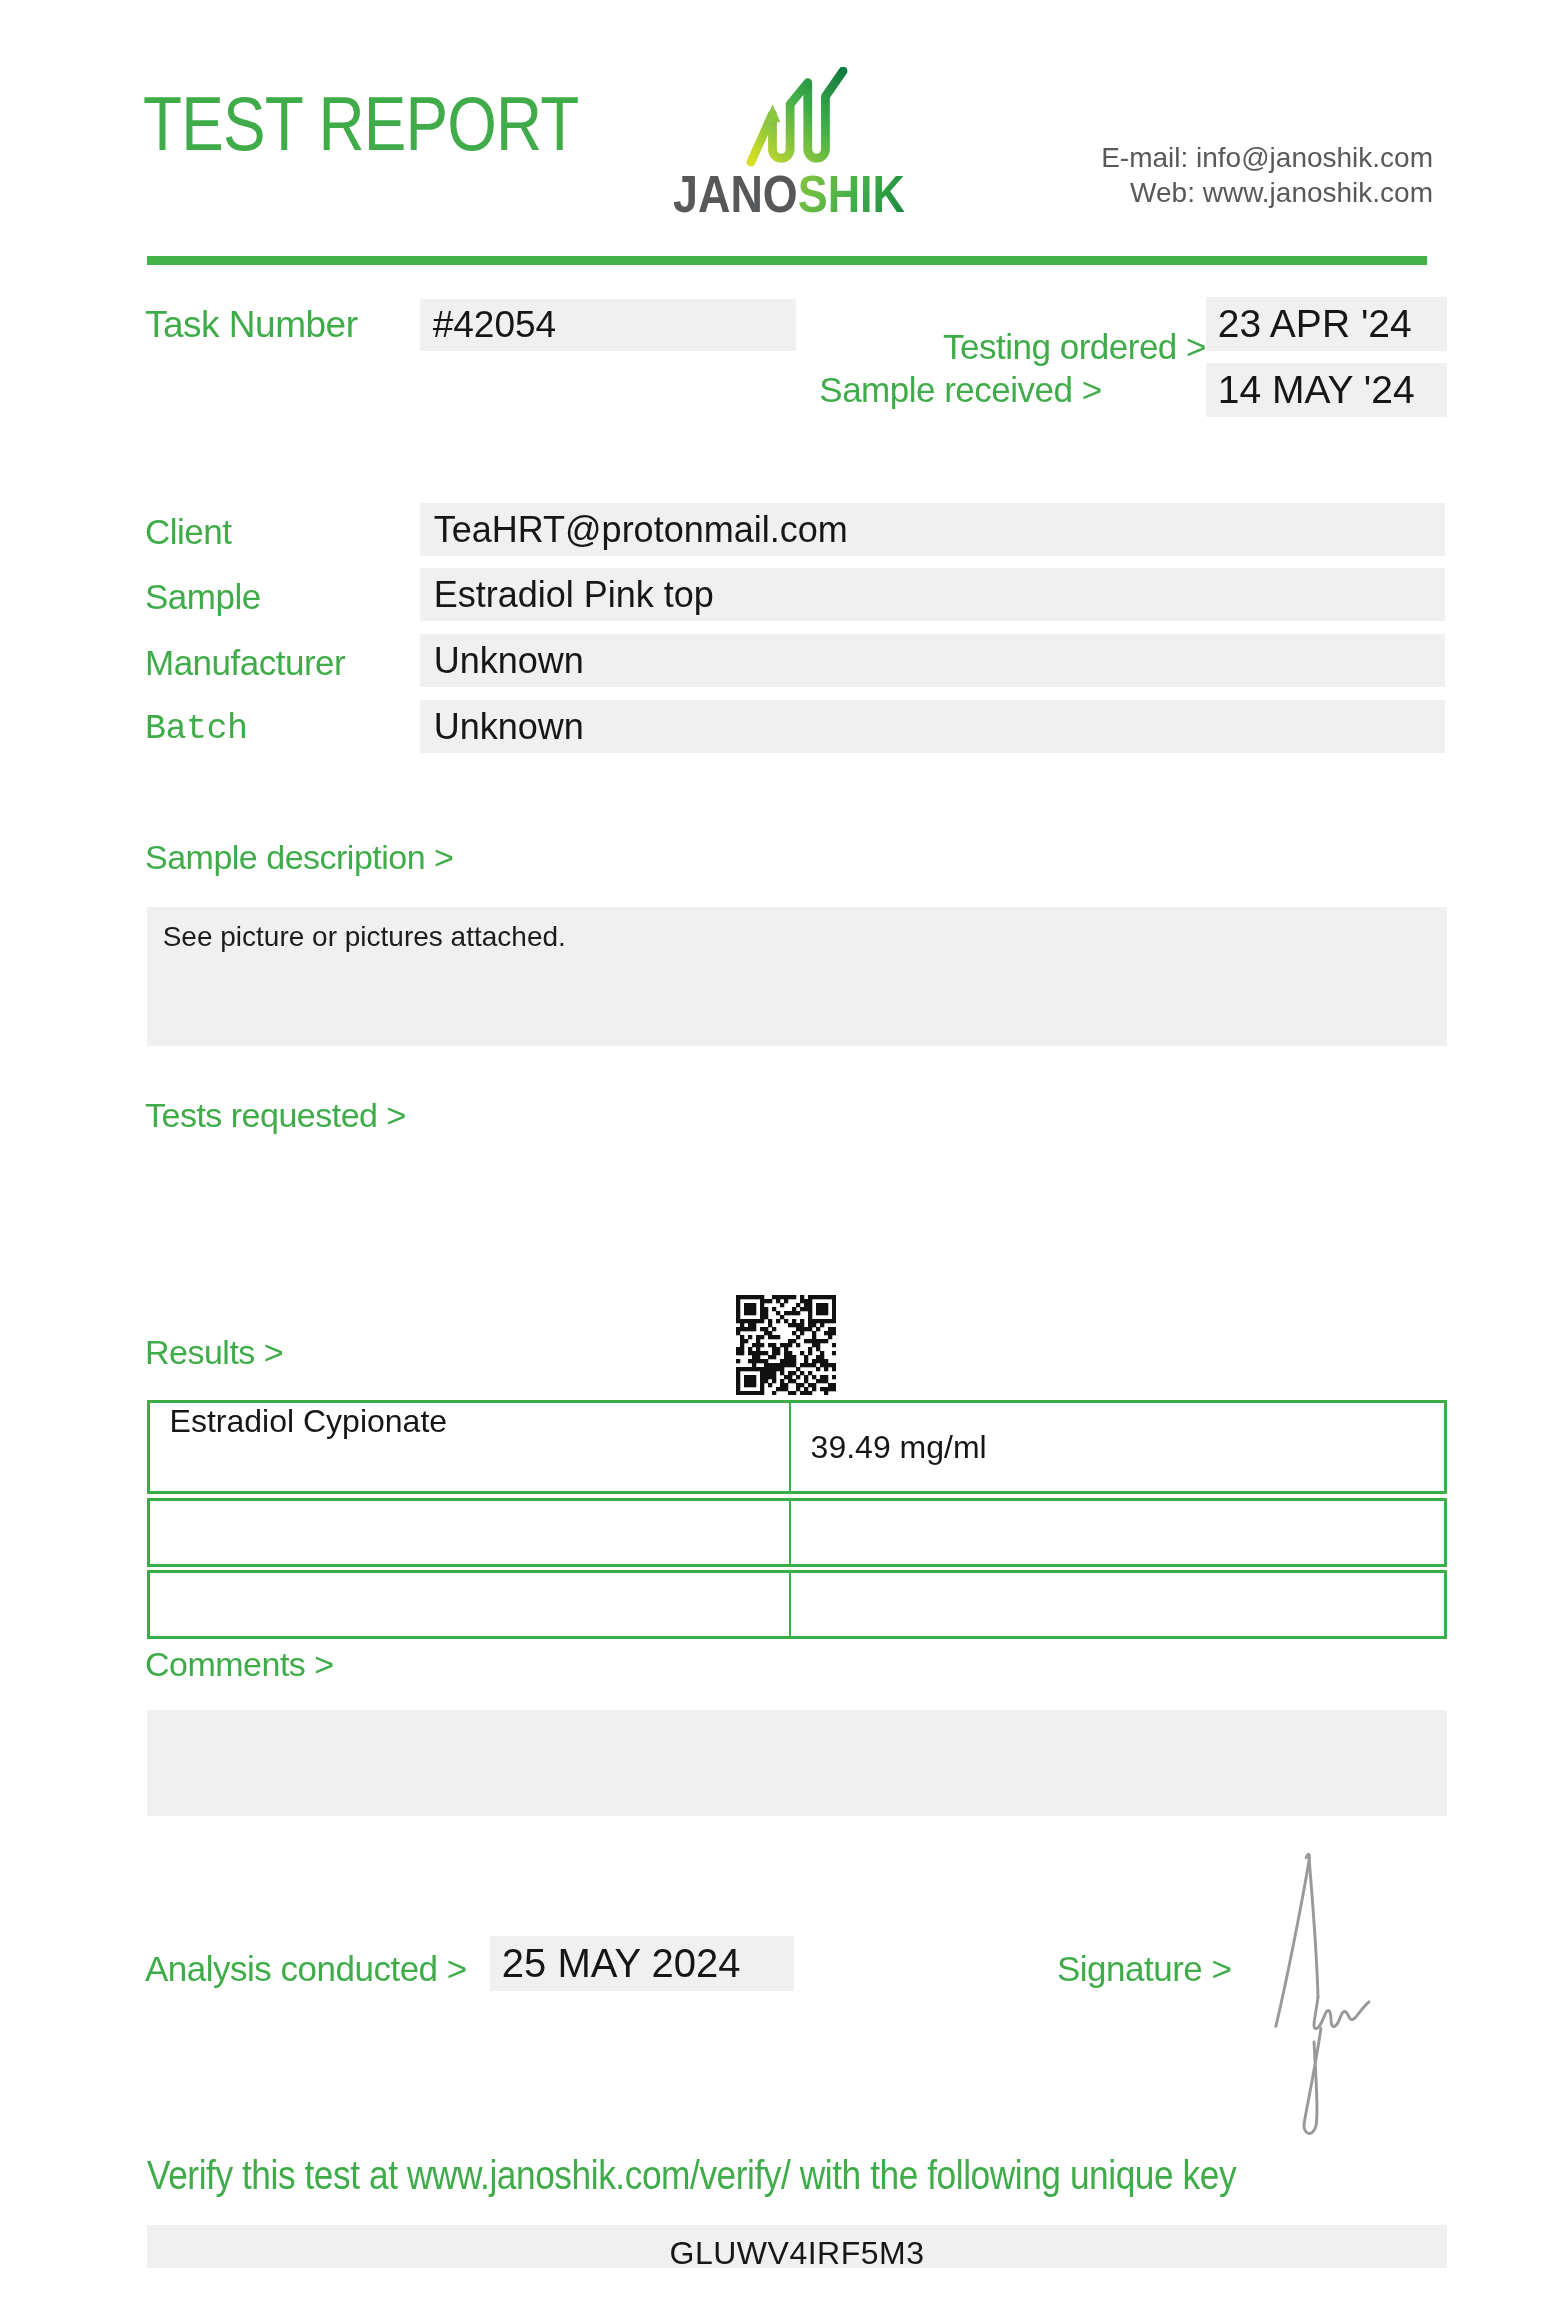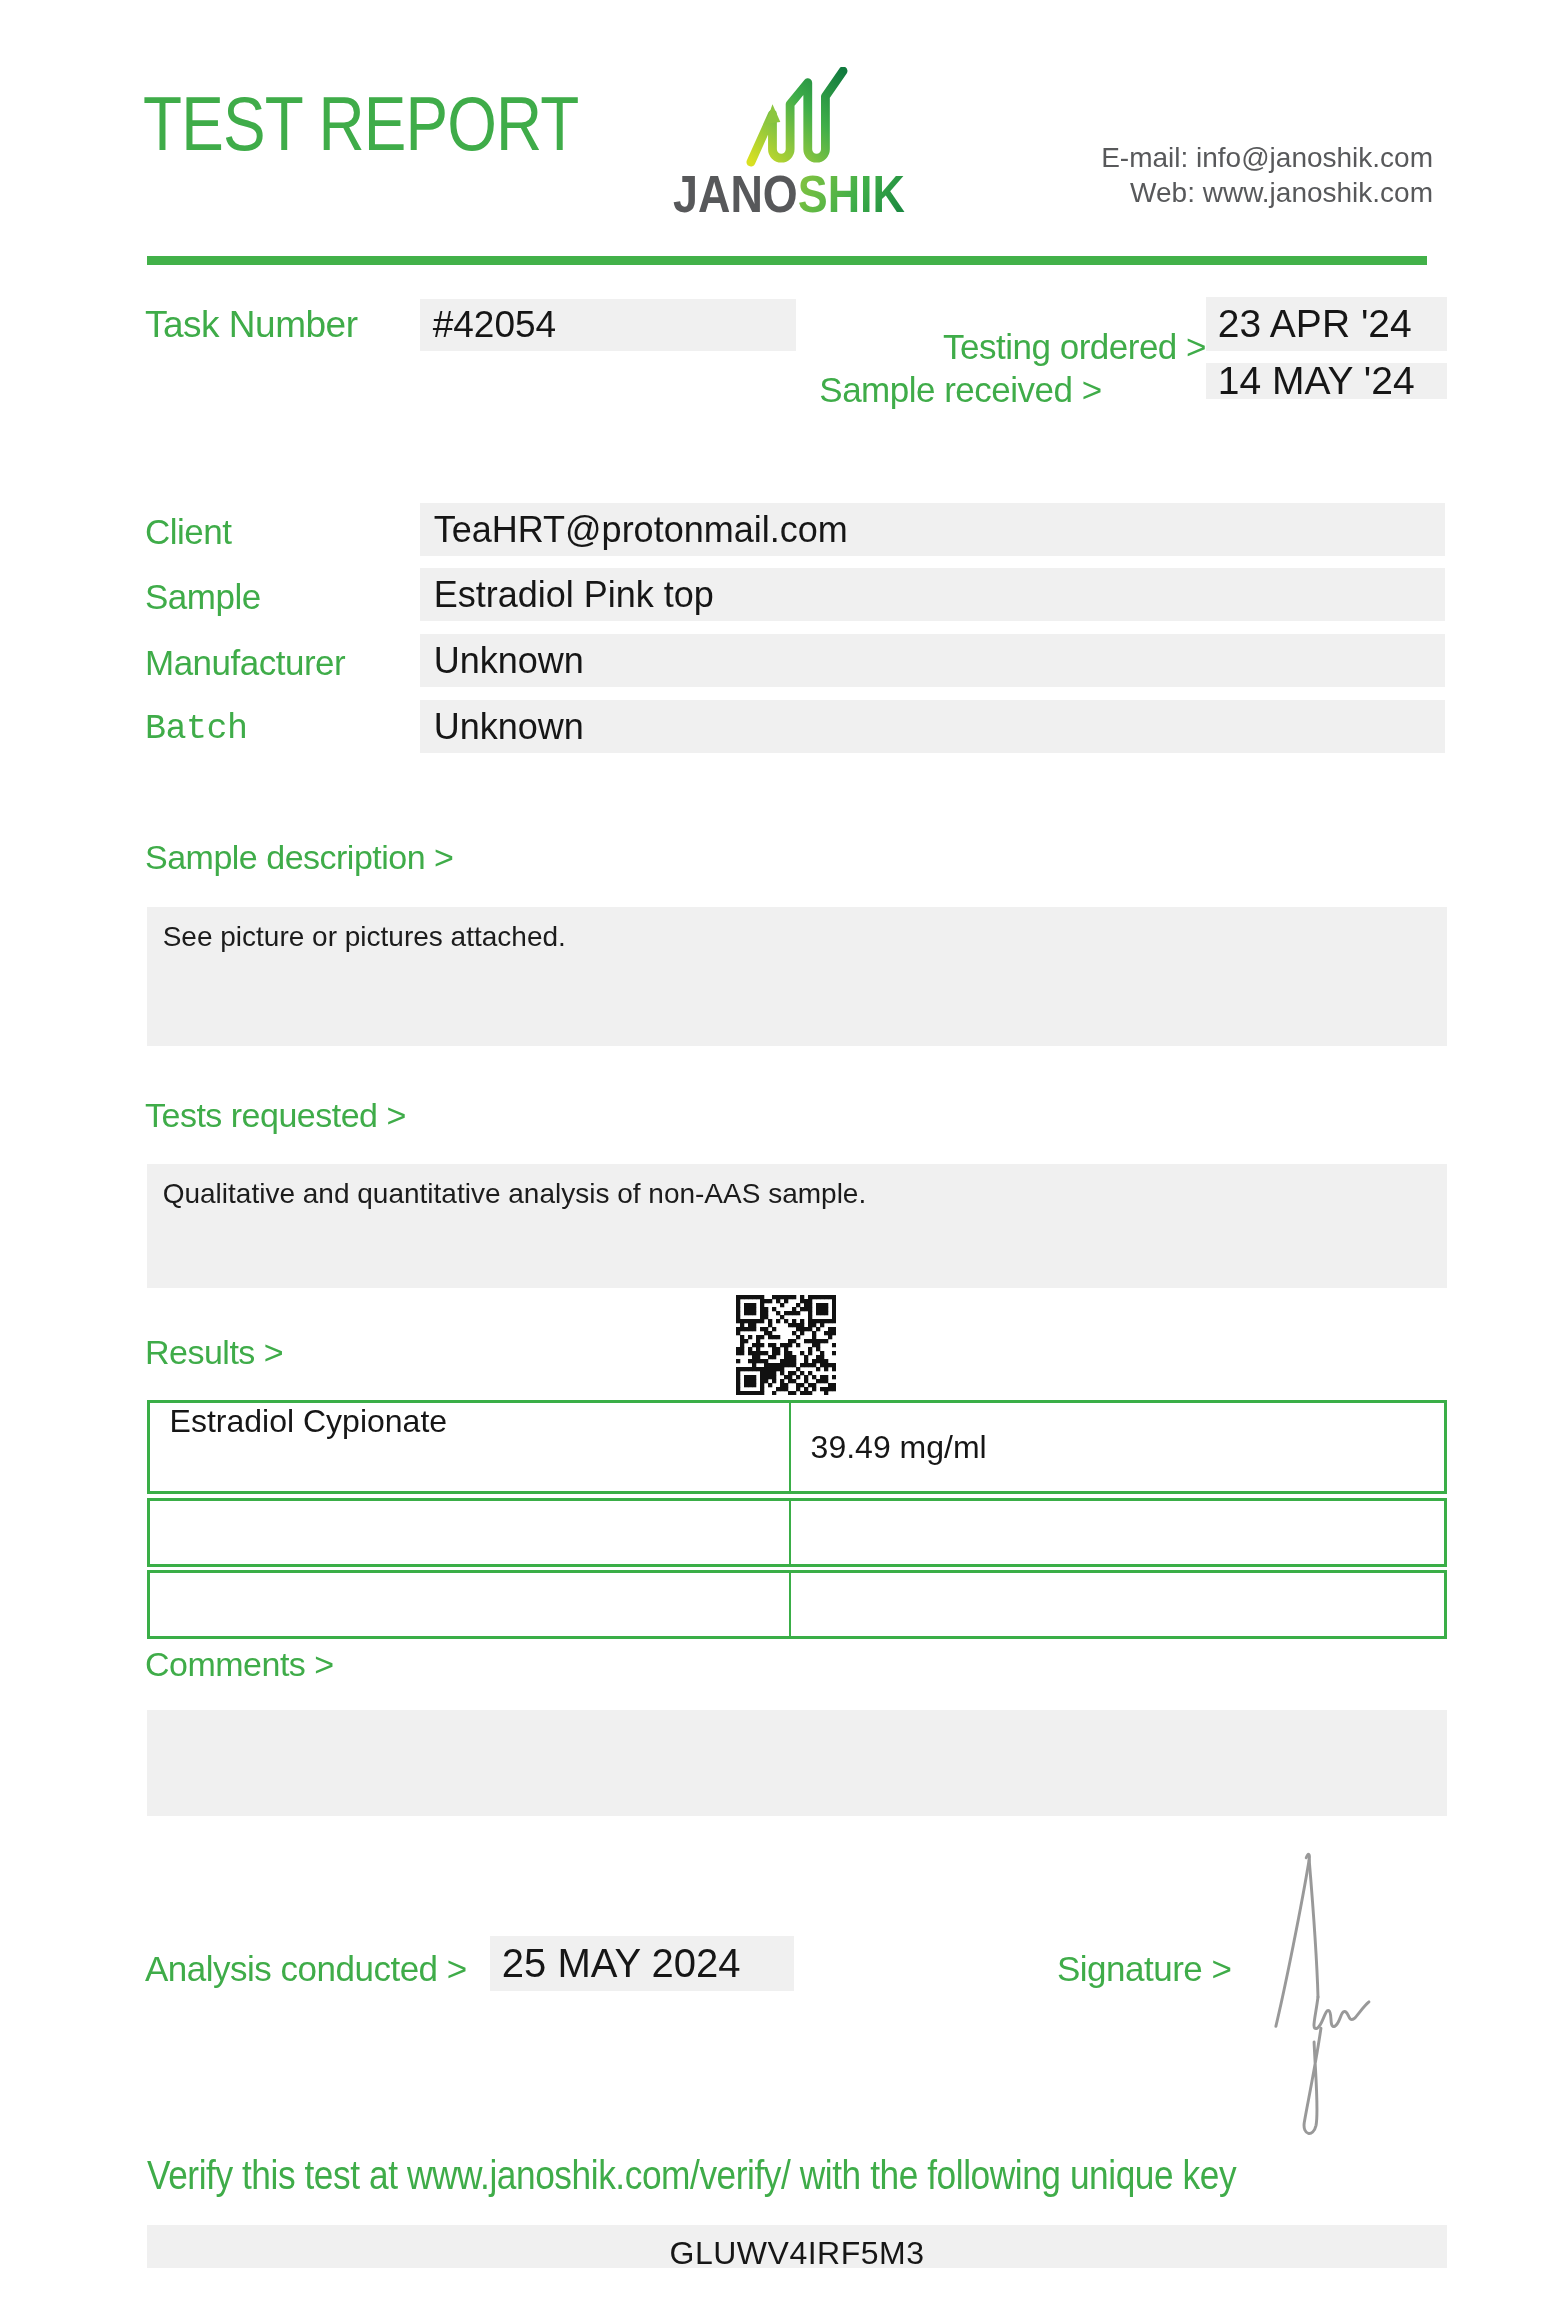--- a/index.html
+++ b/index.html
@@ -81,21 +81,21 @@
   <div class="gbox row-box" style="left:420px;top:299px;width:376px;height:52px;">
     <span class="boxtext">#42054</span>
   </div>
 
   <div class="lbl" style="left:755px;top:304px;width:451px;text-align:right;margin-top:23px;">Testing ordered  &gt;</div>
   <div class="gbox row-box" style="left:1206px;top:297px;width:241px;height:54px;">
     <span class="boxtext" style="font-size:39px;padding-left:11.8px;">23 APR '24</span>
   </div>
 
   <div class="lbl" style="left:735px;top:370px;width:451px;text-align:center;">Sample received &gt;</div>
-  <div class="gbox row-box" style="left:1206px;top:363px;width:241px;height:36px;align-items:center;">
+  <div class="gbox row-box" style="left:1206px;top:363px;width:241px;height:54px;align-items:center;">
     <span class="boxtext" style="font-size:39px;padding-left:11.8px;">14 MAY '24</span>
   </div>
 
   <div class="lbl" style="left:145px;top:512px;">Client</div>
   <div class="gbox row-box" style="left:420px;top:503px;width:1025px;height:53px;">
     <span class="boxtext" style="font-size:36px;padding-left:13.7px;">TeaHRT@protonmail.com</span>
   </div>
 
   <div class="lbl" style="left:145px;top:577px;">Sample</div>
   <div class="gbox row-box" style="left:420px;top:568px;width:1025px;height:53px;">
@@ -111,23 +111,20 @@
   <div class="gbox row-box" style="left:420px;top:700px;width:1025px;height:53px;">
     <span class="boxtext" style="font-size:36px;padding-left:13.7px;">Unknown</span>
   </div>
 
   <div class="heading" style="left:145px;top:838px;">Sample description &gt;</div>
   <div class="gbox" style="left:147px;top:907px;width:1300px;height:139px;">
     <div class="bodytext">See picture or pictures attached.</div>
   </div>
 
   <div class="heading" style="left:145px;top:1096px;">Tests requested &gt;</div>
-  <div class="gbox" style="left:147px;top:1164px;width:1300px;height:124px;">
-    <div class="bodytext">Qualitative and quantitative analysis of non-AAS sample.</div>
-  </div>
 
   <svg class="abs" style="left:736px;top:1295px;" width="100" height="100" viewBox="0 0 102 102" fill="#111">
       <rect x="0.00" y="0.00" width="4.38" height="4.38"></rect>
       <rect x="4.08" y="0.00" width="4.38" height="4.38"></rect>
       <rect x="8.16" y="0.00" width="4.38" height="4.38"></rect>
       <rect x="12.24" y="0.00" width="4.38" height="4.38"></rect>
       <rect x="16.32" y="0.00" width="4.38" height="4.38"></rect>
       <rect x="20.40" y="0.00" width="4.38" height="4.38"></rect>
       <rect x="24.48" y="0.00" width="4.38" height="4.38"></rect>
       <rect x="36.72" y="0.00" width="4.38" height="4.38"></rect>

